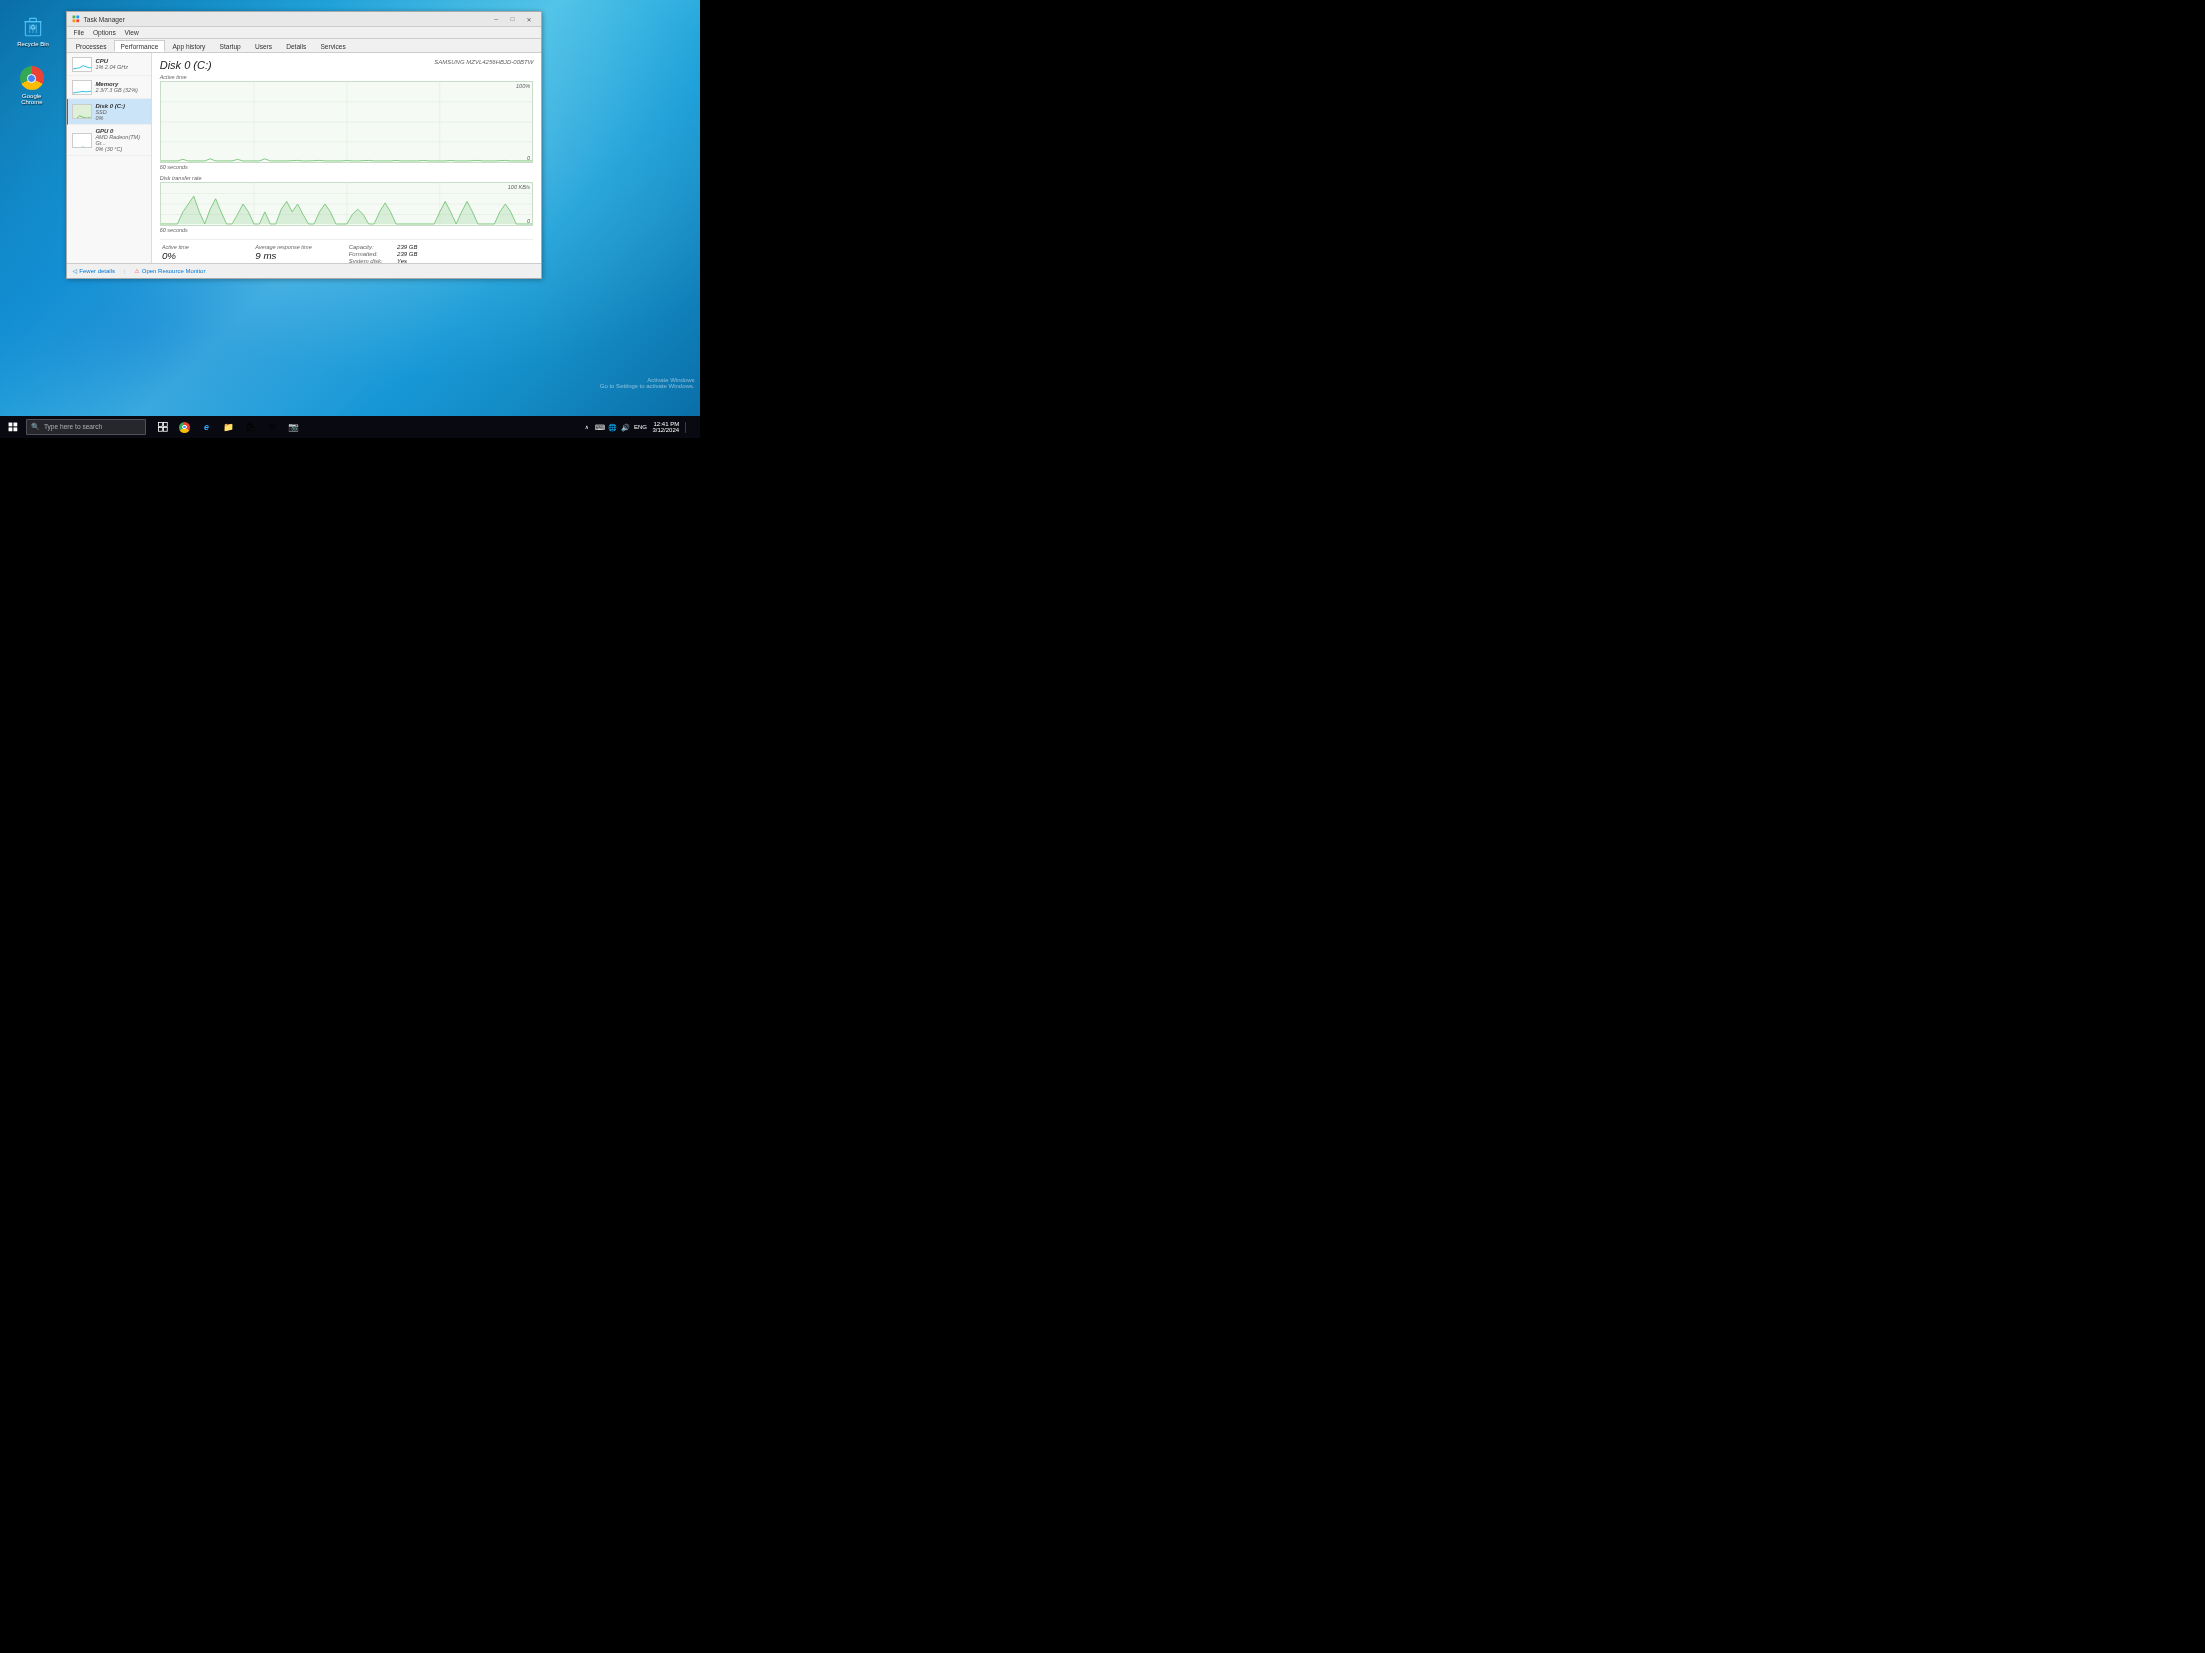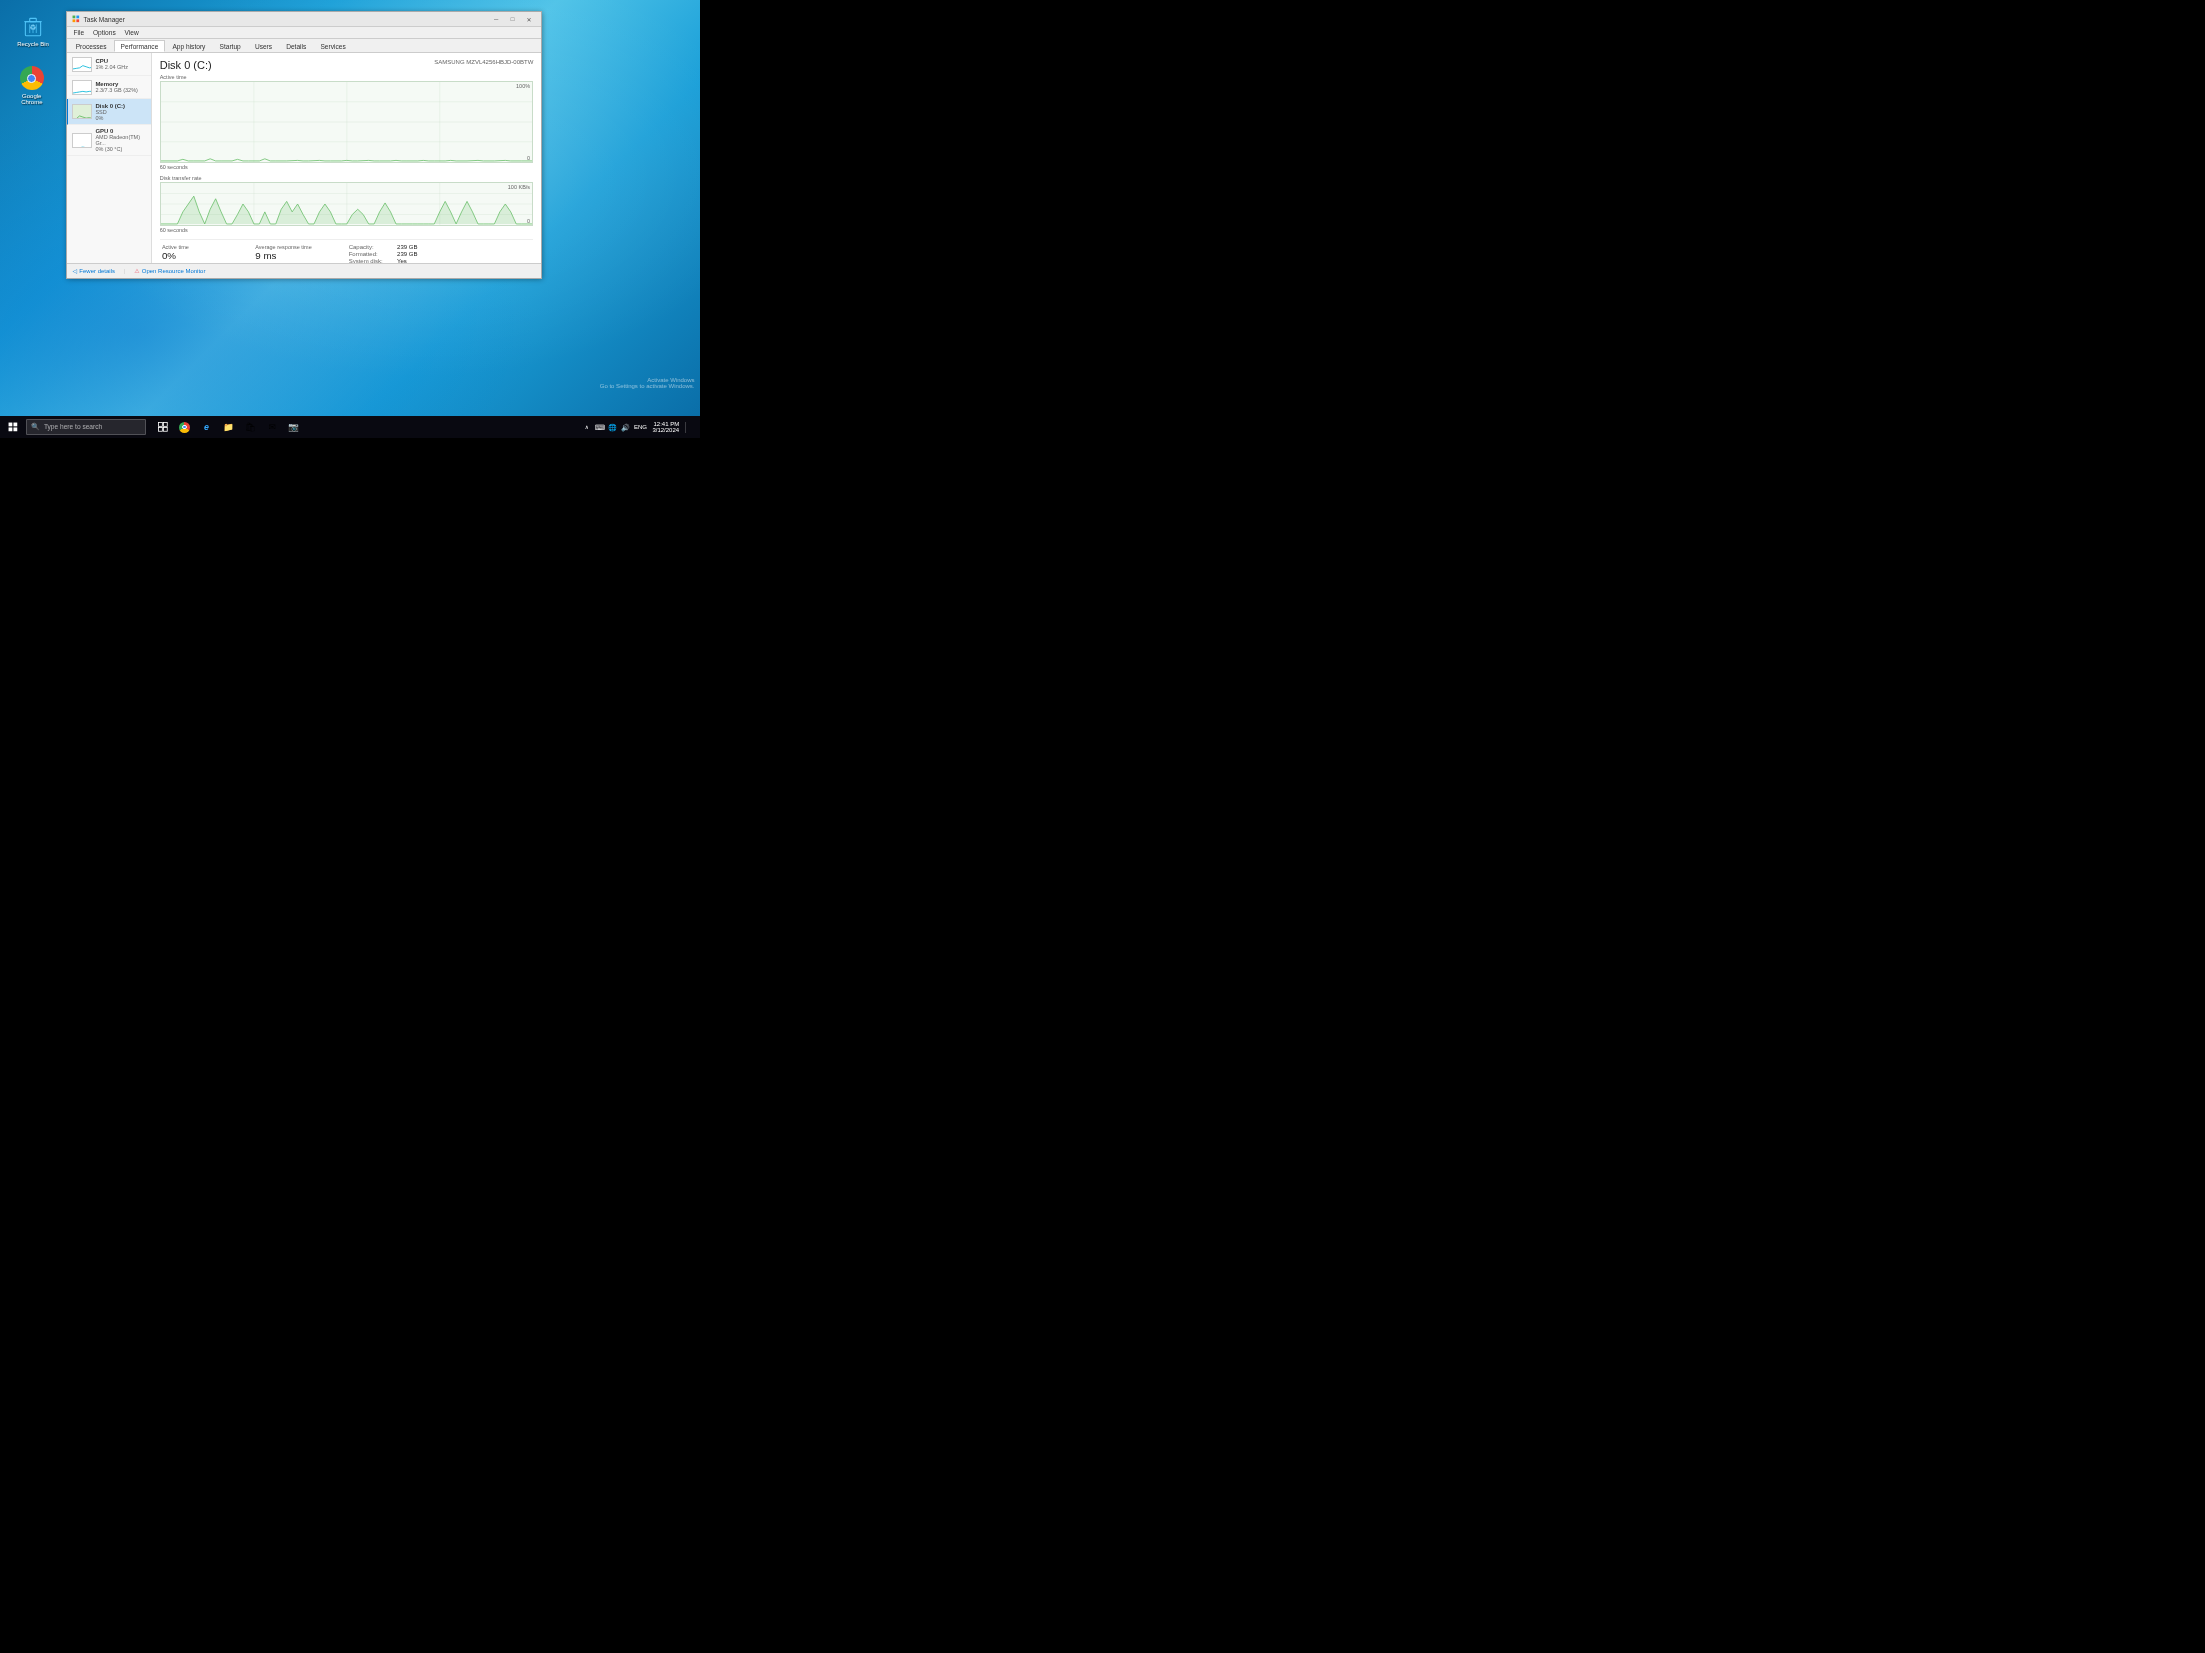--- a/index.html
+++ b/index.html
@@ -180,20 +180,21 @@
       background: white;
       border: 0.5px solid #ccc;
       border-bottom: 0.5px solid white;
     }
 
     
     #tm-content {
       display: flex;
       flex: 1;
       overflow: hidden;
+      font-style: italic;
     }
 
     
     #tm-sidebar {
       width: 85px;
       background: #f8f8f8;
       border-right: 0.5px solid #ddd;
       flex-shrink: 0;
       overflow-y: auto;
     }

